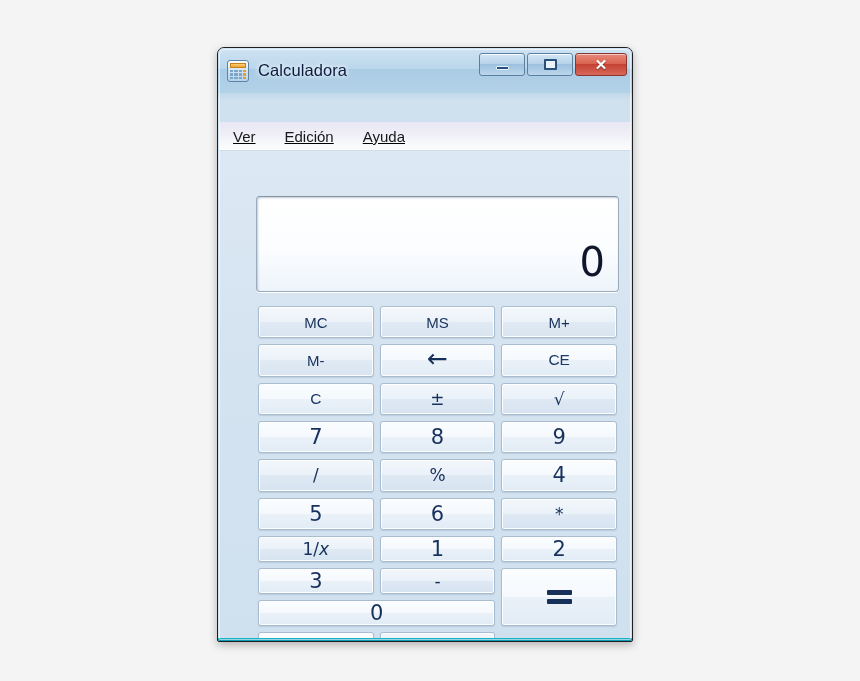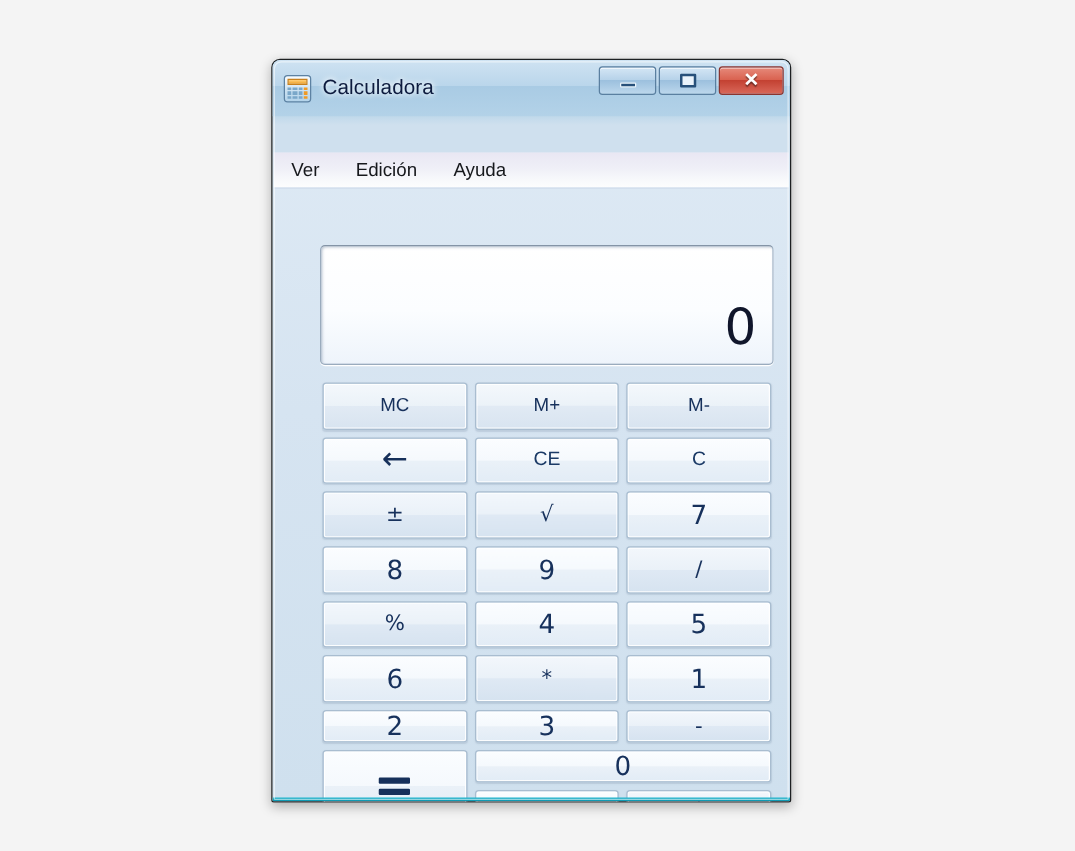--- a/index.html
+++ b/index.html
@@ -163,20 +163,21 @@
 
   
   #menu-bar {
     height: 29px;
     background: linear-gradient(to bottom, #e9e7f3 0%, #efeff7 45%, #f7f8fb 75%, #fdfdfe 100%);
     display: flex;
     align-items: center;
     padding-left: 12px;
     box-sizing: border-box;
     border-bottom: 1px solid #cfdceb;
+    text-decoration: underline;
   }
   .menu-item {
     font-size: 15px;
     color: #16181c;
     margin-right: 25px;
     cursor: default;
     padding: 2px 2px;
     white-space: nowrap;
   }
 
@@ -338,20 +339,23 @@
 
     <div id="display-wrap">
       <div id="display-value">0</div>
     </div>
 
     <div id="keypad">
         <div class="key mem">
           <span>MC</span>
         </div>
         <div class="key mem">
+          <span>MS</span>
+        </div>
+        <div class="key mem">
           <span>M+</span>
         </div>
         <div class="key mem">
           <span>M-</span>
         </div>
         <div class="key">
           <span class="glyph-back">←</span>
         </div>
         <div class="key small">
           <span>CE</span>
@@ -384,20 +388,23 @@
           <span>4</span>
         </div>
         <div class="key">
           <span>5</span>
         </div>
         <div class="key">
           <span>6</span>
         </div>
         <div class="key op">
           <span>*</span>
+        </div>
+        <div class="key op">
+          <span>1/<span class="ital">x</span></span>
         </div>
         <div class="key">
           <span>1</span>
         </div>
         <div class="key">
           <span>2</span>
         </div>
         <div class="key">
           <span>3</span>
         </div>

